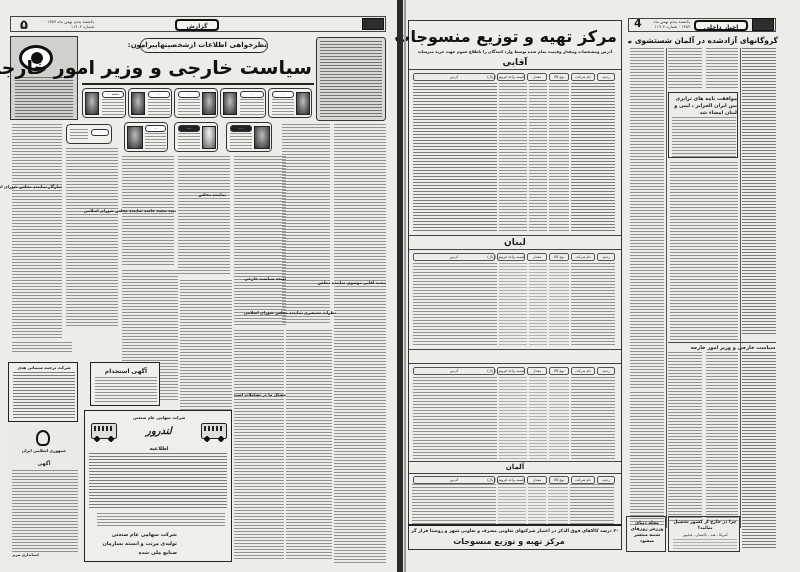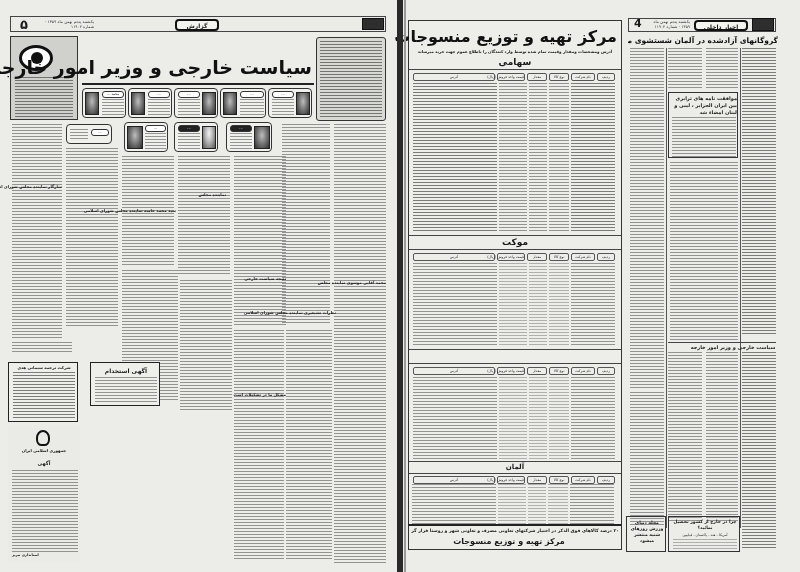--- a/index.html
+++ b/index.html
@@ -65,20 +65,21 @@
     <div class="section-pill rtl" style="left:175px;top:19px;width:44px;height:12px;">گزارش</div>
     <div class="masthead-logo" style="left:362px;top:18px;width:22px;height:12px;"></div>
 
     <div class="box" style="left:10px;top:36px;width:68px;height:84px;background:#d0d0cd;">
       <div style="position:absolute;left:8px;top:8px;width:34px;height:26px;border-radius:50%;background:#fff;border:3px solid #111;">
         <div style="position:absolute;left:9px;top:4px;width:12px;height:12px;border-radius:50%;background:#111;"></div>
       </div>
       <div class="lines dense" style="position:absolute;left:4px;top:40px;width:58px;height:40px;"></div>
     </div>
 
+    <div class="kicker rtl" style="left:140px;top:38px;width:128px;height:15px;line-height:12px;font-size:7px;">نظرخواهی اطلاعات ازشخصیتهاپیرامون:</div>
     <div class="headline-xl rtl" style="left:86px;top:54px;width:226px;font-size:19px;text-align:center;line-height:26px;">سیاست خارجی و وزیر امور خارجه</div>
     <div class="hline" style="left:82px;top:83px;width:232px;height:1.5px;background:#222;"></div>
 
     <div class="box" style="left:316px;top:37px;width:70px;height:84px;background:#d8d8d5;border-radius:3px;">
       <div class="col" style="left:3px;top:3px;width:62px;height:76px;">
           <div class="lines dense"></div>
         </div>
     </div>
 
     <div class="photo-card" style="left:82px;top:88px;width:44px;height:30px;">
@@ -207,29 +208,45 @@
     <div class="ad" style="left:8px;top:426px;width:72px;height:136px;border:none;background:#eaeae7;">
       <div style="position:absolute;left:28px;top:4px;width:14px;height:16px;border:2px solid #111;border-radius:50% 50% 40% 40%;"></div>
       <div class="ad-title rtl" style="left:4px;top:22px;width:64px;text-align:center;font-size:4px;">جمهوری اسلامی ایران</div>
       <div class="ad-title rtl" style="left:4px;top:34px;width:64px;text-align:center;font-size:5px;">آگهی</div>
       <div class="col" style="left:4px;top:44px;width:66px;height:82px;">
           <div class="lines"></div>
         </div>
       <div class="ad-title rtl" style="left:4px;top:127px;width:64px;text-align:left;font-size:3.5px;">استانداری تبریز</div>
     </div>
 
+    <div class="ad" style="left:84px;top:410px;width:148px;height:152px;">
+      <div class="jeep" style="left:6px;top:12px;"></div>
+      <div class="jeep" style="left:116px;top:12px;"></div>
+      <div class="ad-title rtl" style="left:38px;top:4px;width:72px;text-align:center;font-size:4px;">شرکت سهامی عام صنعتی</div>
+      <div class="ad-title rtl" style="left:38px;top:14px;width:72px;text-align:center;font-size:10px;font-style:italic;">لندرور</div>
+      <div class="ad-title rtl" style="left:38px;top:34px;width:72px;text-align:center;font-size:5px;">اطلاعیه</div>
+      <div class="col" style="left:4px;top:42px;width:138px;height:56px;">
+          <div class="lines dense"></div>
+        </div>
+      <div class="col" style="left:12px;top:102px;width:128px;height:14px;">
+          <div class="lines"></div>
+        </div>
+      <div class="ad-title rtl" style="left:20px;top:120px;width:72px;font-size:5px;">شرکت سهامی عام صنعتی</div>
+      <div class="ad-title rtl" style="left:20px;top:129px;width:72px;font-size:5px;">تولیدی مرتب و ابسته بسازمان</div>
+      <div class="ad-title rtl" style="left:20px;top:138px;width:72px;font-size:5px;">صنایع ملی شده</div>
+    </div>
   </div>
 
   <div class="page page-right">
 
     <div class="table-section" style="left:8px;top:20px;width:214px;height:512px;">
       <div class="headline-xl rtl" style="left:4px;top:6px;width:204px;font-size:16px;text-align:center;">مرکز تهیه و توزیع منسوجات</div>
       <div class="rtl" style="position:absolute;left:4px;top:28px;width:204px;font-size:4px;font-weight:bold;text-align:center;white-space:nowrap;overflow:hidden;">آدرس ومشخصات ومقدار وقیمت تمام شده توسط وارد کنندگان را باطلاع عموم جهت خرید میرساند</div>
 
-      <div class="table-band rtl" style="left:4px;top:36px;width:204px;font-size:9px;letter-spacing:6px;">سهامی</div>
+      <div class="table-band rtl" style="left:4px;top:36px;width:204px;font-size:9px;letter-spacing:6px;">آقایی</div>
       <div class="hline" style="left:0;top:48px;width:212px;"></div>
       <div class="th rtl" style="left:188px;top:52px;width:18px;">ردیف</div>
       <div class="th rtl" style="left:162px;top:52px;width:24px;">نام شرکت</div>
       <div class="th rtl" style="left:140px;top:52px;width:20px;">نوع کالا</div>
       <div class="th rtl" style="left:118px;top:52px;width:20px;">مقدار</div>
       <div class="th rtl" style="left:88px;top:52px;width:28px;">قیمت واحد فروش (ریال)</div>
       <div class="th rtl" style="left:4px;top:52px;width:82px;">آدرس</div>
       <div class="col" style="left:4px;top:62px;width:84px;height:148px;">
           <div class="lines dense"></div>
         </div>
@@ -240,21 +257,21 @@
           <div class="lines"></div>
         </div>
       <div class="col" style="left:140px;top:62px;width:20px;height:148px;">
           <div class="lines"></div>
         </div>
       <div class="col" style="left:162px;top:62px;width:44px;height:148px;">
           <div class="lines dense"></div>
         </div>
 
       <div class="hline" style="left:0;top:214px;width:212px;"></div>
-      <div class="table-band rtl" style="left:4px;top:216px;width:204px;font-size:9px;letter-spacing:6px;">موکت</div>
+      <div class="table-band rtl" style="left:4px;top:216px;width:204px;font-size:9px;letter-spacing:6px;">لبنان</div>
       <div class="hline" style="left:0;top:228px;width:212px;"></div>
       <div class="th rtl" style="left:188px;top:232px;width:18px;">ردیف</div>
       <div class="th rtl" style="left:162px;top:232px;width:24px;">نام شرکت</div>
       <div class="th rtl" style="left:140px;top:232px;width:20px;">نوع کالا</div>
       <div class="th rtl" style="left:118px;top:232px;width:20px;">مقدار</div>
       <div class="th rtl" style="left:88px;top:232px;width:28px;">قیمت واحد فروش (ریال)</div>
       <div class="th rtl" style="left:4px;top:232px;width:82px;">آدرس</div>
       <div class="col" style="left:4px;top:242px;width:84px;height:84px;">
           <div class="lines"></div>
         </div>

